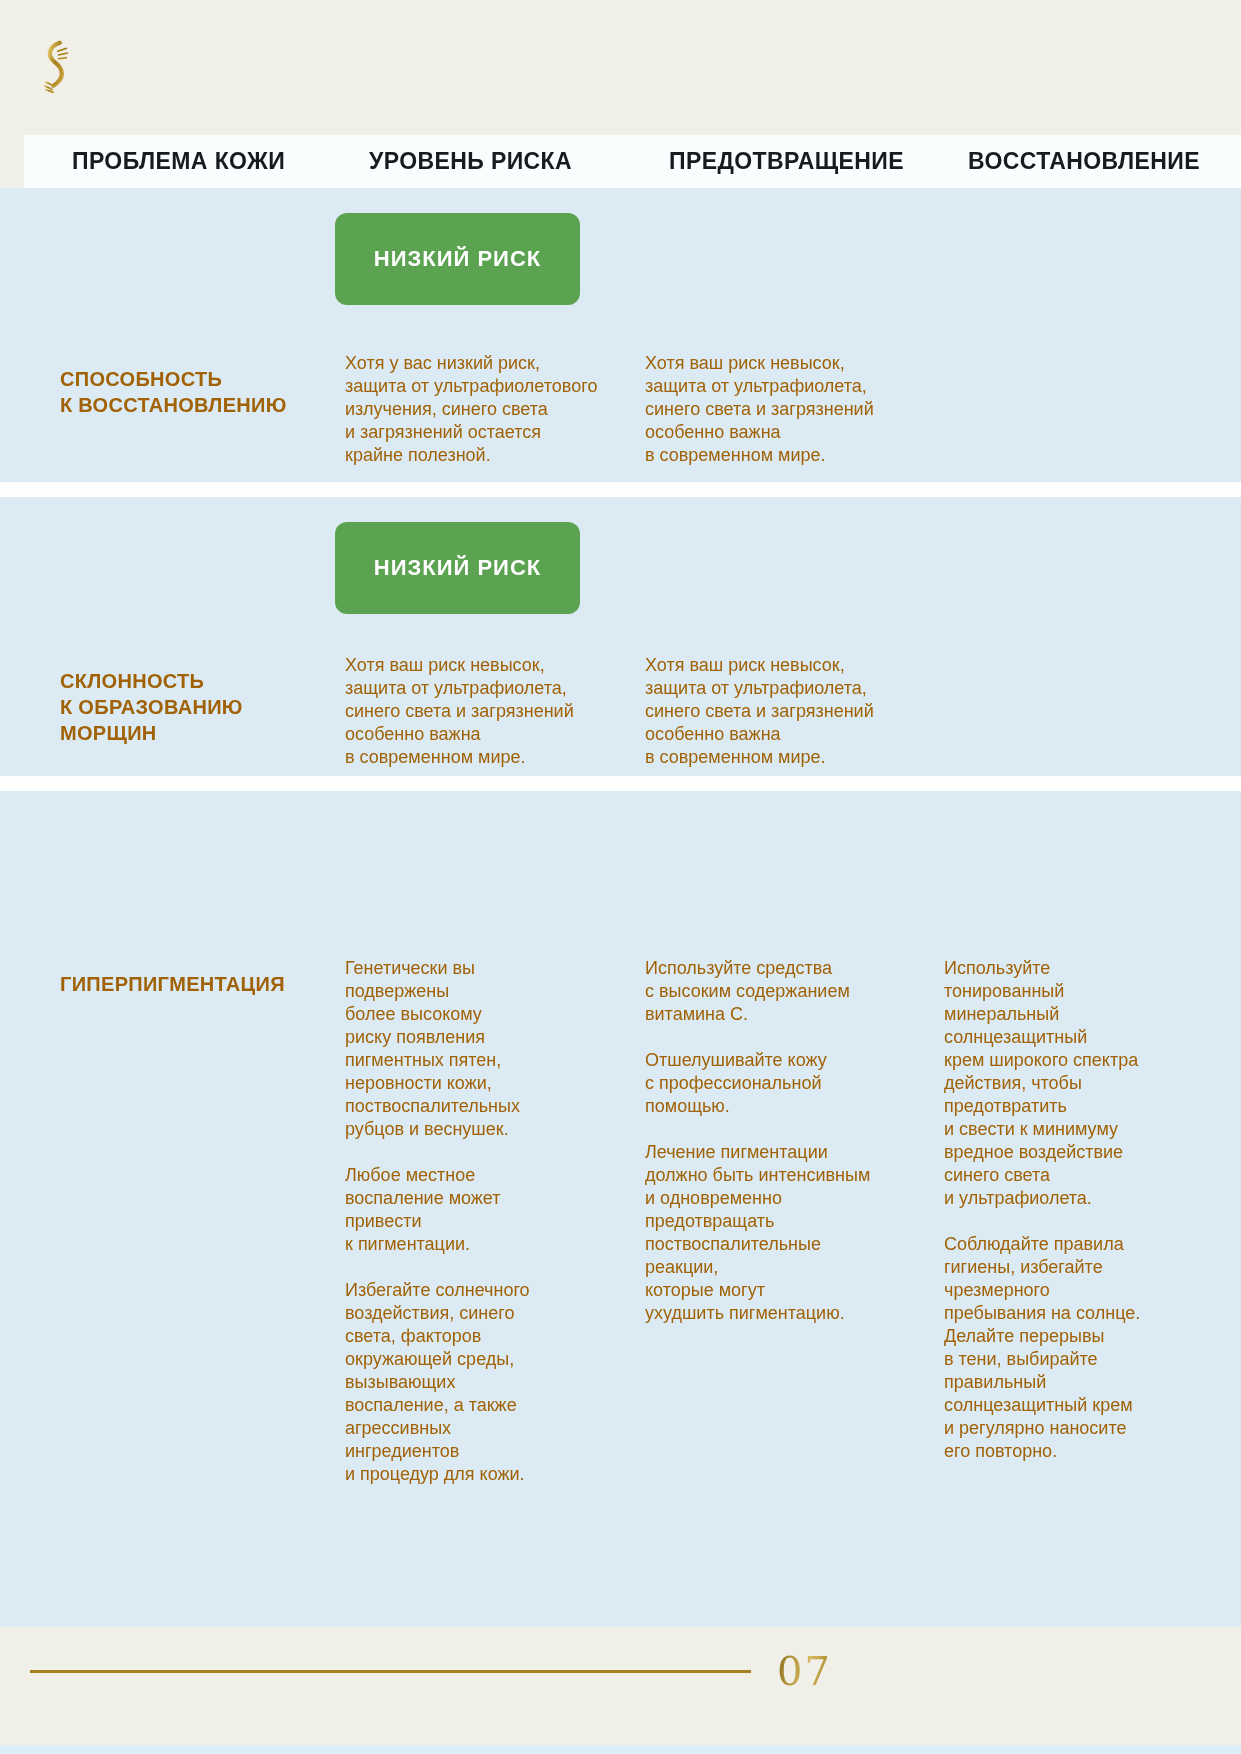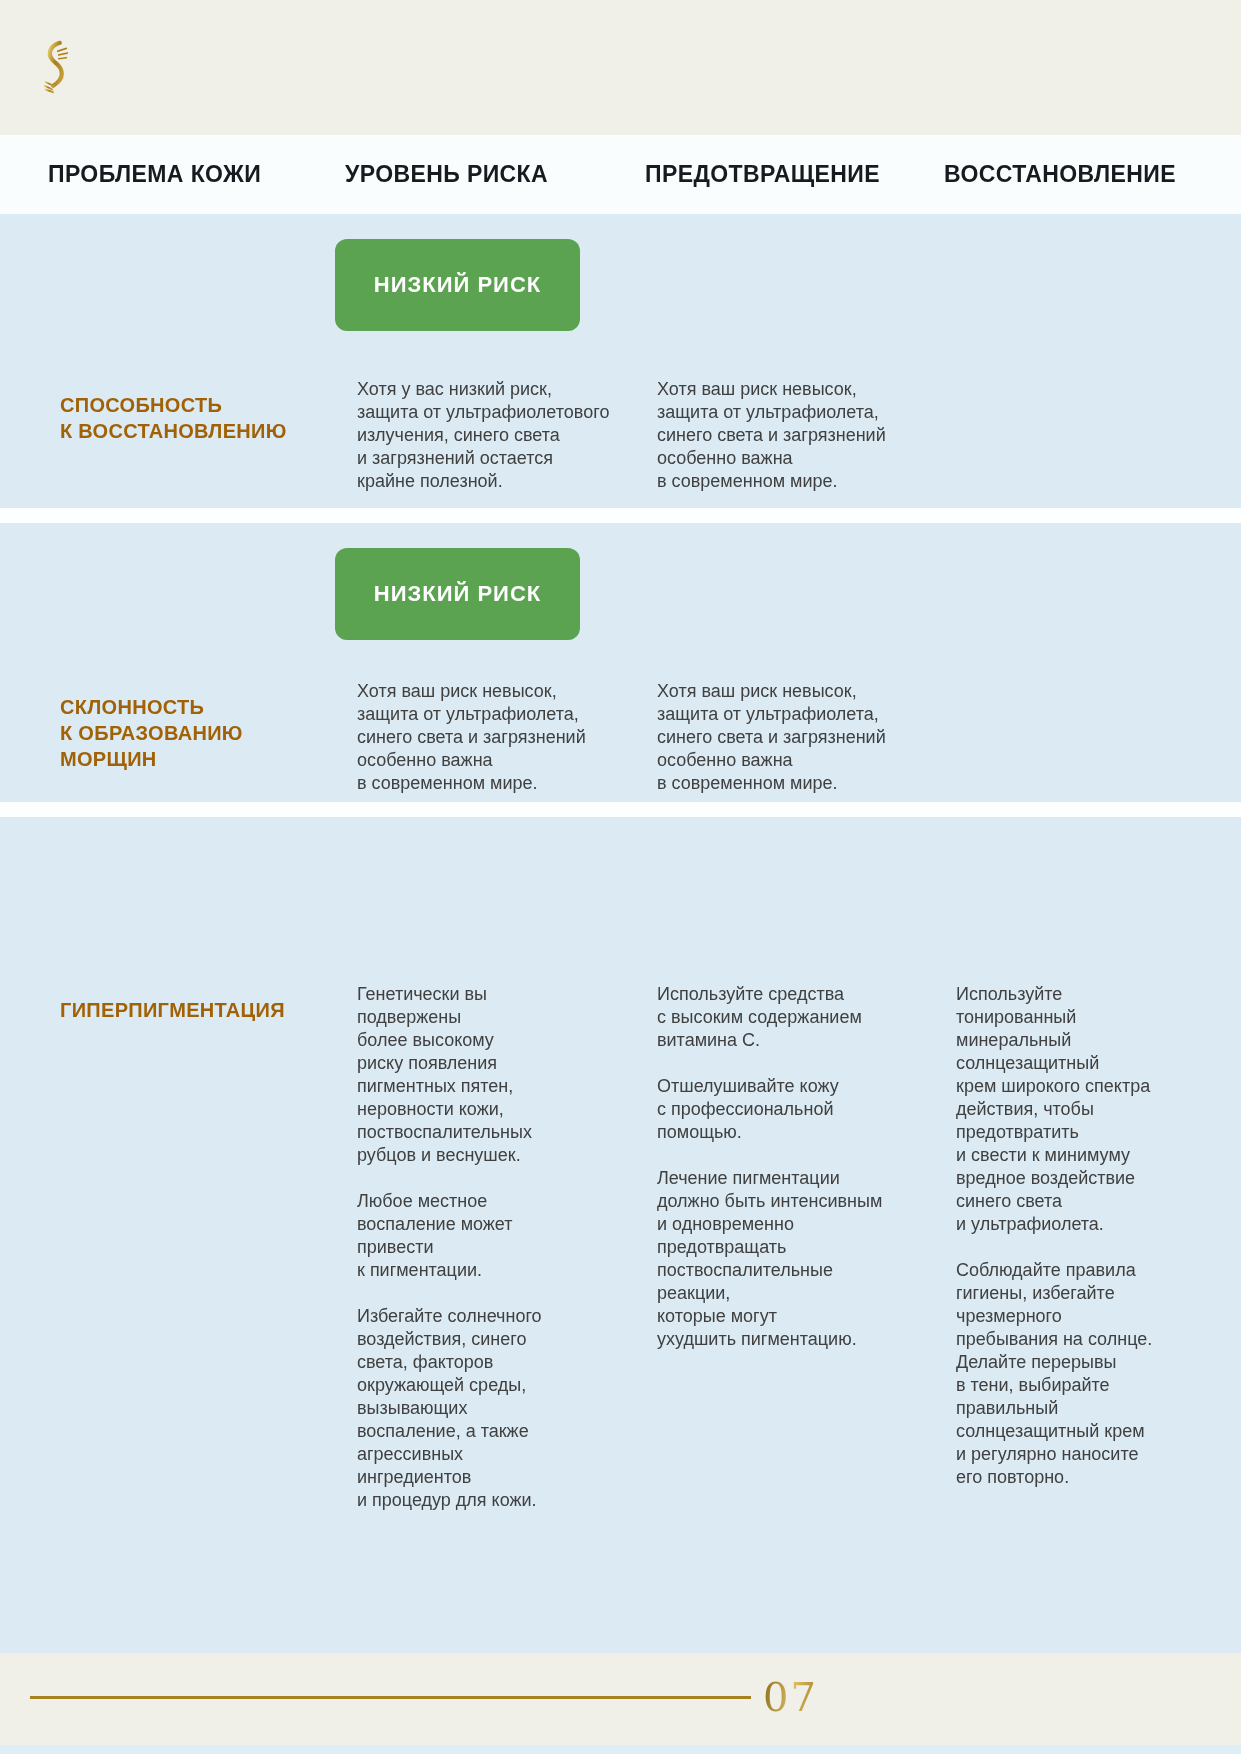--- a/index.html
+++ b/index.html
@@ -15,22 +15,23 @@
 
   .grid {
     display:grid;
     grid-template-columns:297px 300px 299px 1fr;
     padding-left:48px; padding-right:40px;
     box-sizing:border-box;
   }
 
   .table-header {
     background:#fafdfe;
-    height:79px;
+    height:53px;
     align-items:center;
+    margin-left:24px;
   }
   .th {
     font-size:23px; font-weight:700; letter-spacing:0.4px;
     color:#171b20; text-transform:uppercase;
   }
 
   .sections { background:#fdfefe; }
   .section {
     background:#dcebf3;
     padding-top:25px;
@@ -57,35 +58,35 @@
   .cell-prevent   { grid-column:3; grid-row:2; }
   .cell-recovery  { grid-column:4; grid-row:2; }
 
   .problem-title {
     font-size:20px; font-weight:700; letter-spacing:0.3px;
     line-height:26px; color:#a16207;
     text-transform:uppercase; white-space:pre-line;
     margin:12px; padding-top:2px;
   }
   .cell p.para {
-    margin:0 0 23px 12px;
-    font-size:18px; line-height:23px; color:#404040;
+    margin:0 0 23px 0;
+    font-size:18px; line-height:23px; color:#a16207;
     white-space:pre-line;
   }
   .cell p.para:last-child { margin-bottom:0; }
 
   .footer {
     display:flex; align-items:center;
     margin-top:21px; padding-left:30px;
   }
   .footer-line {
     width:721px; height:3px; background:#a5811f;
   }
   .page-number {
-    margin-left:12px;
+    margin-left:26px;
     font-family:"DejaVu Serif","Liberation Serif",serif;
     font-size:40px; letter-spacing:2px;
     color:#a98a2e;
     background:linear-gradient(100deg,#8a6a1a 0%,#d9bc60 55%,#9c7b22 100%);
     -webkit-background-clip:text; background-clip:text;
     -webkit-text-fill-color:transparent;
   }
   .bottom-strip {
     position:absolute; left:0; right:0; bottom:0; height:9px;
     background:#ddeef7;

